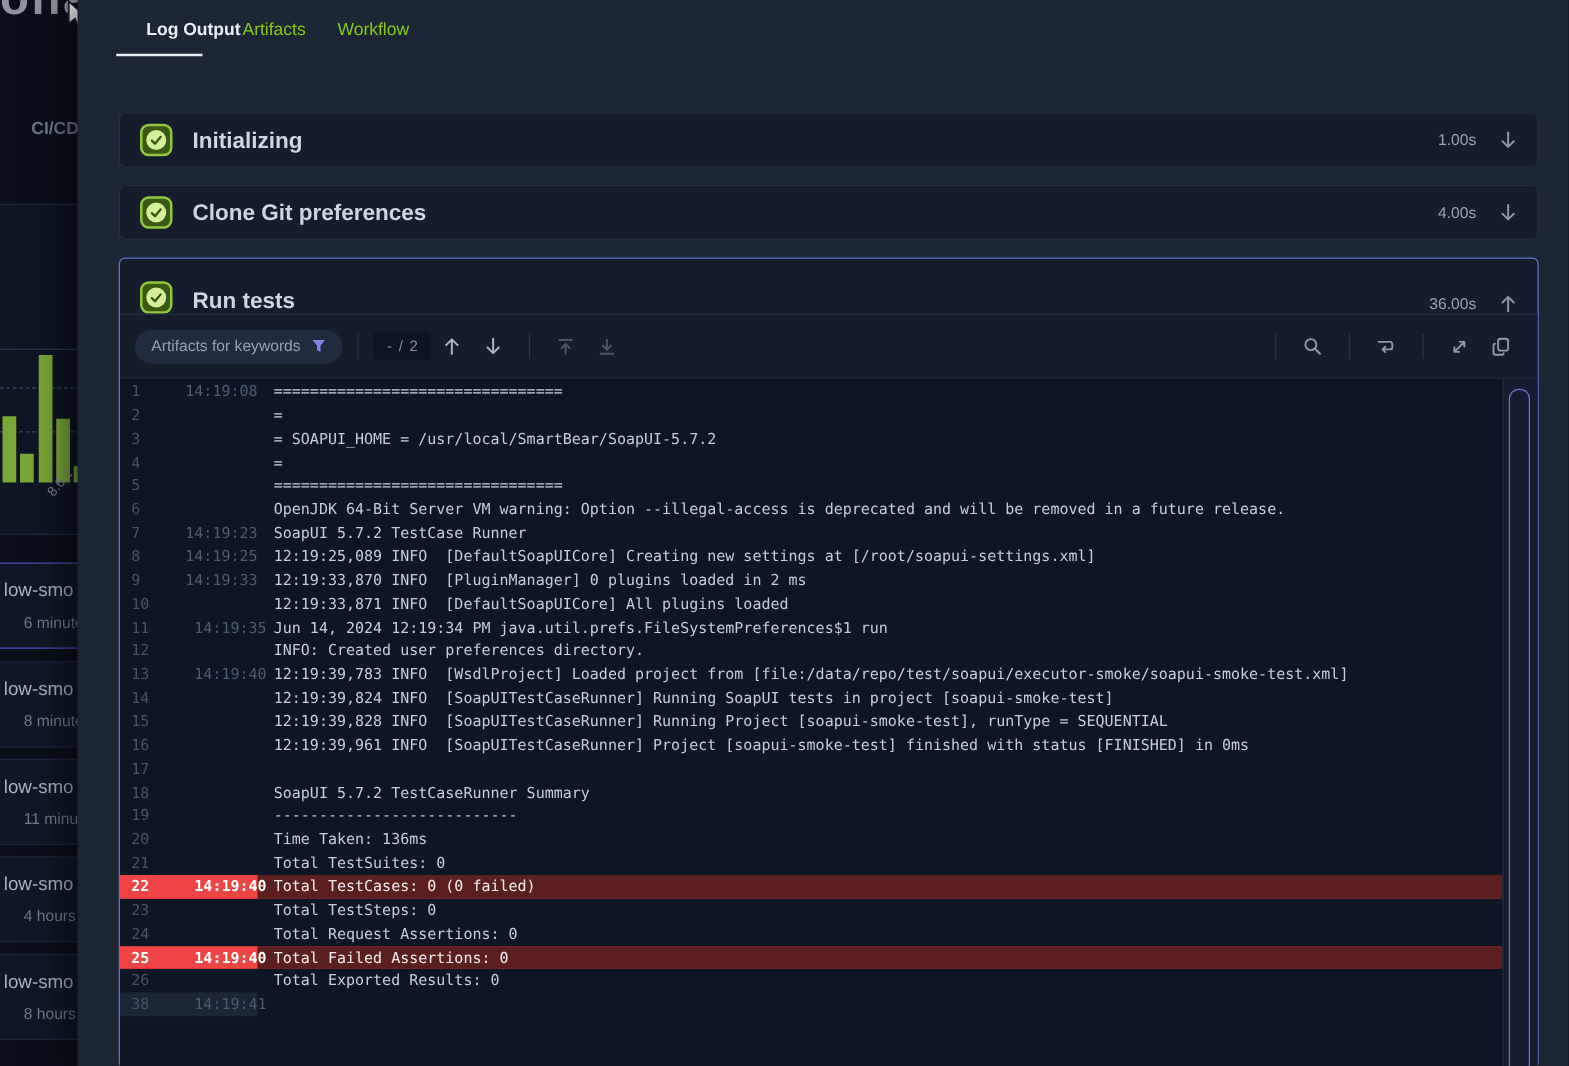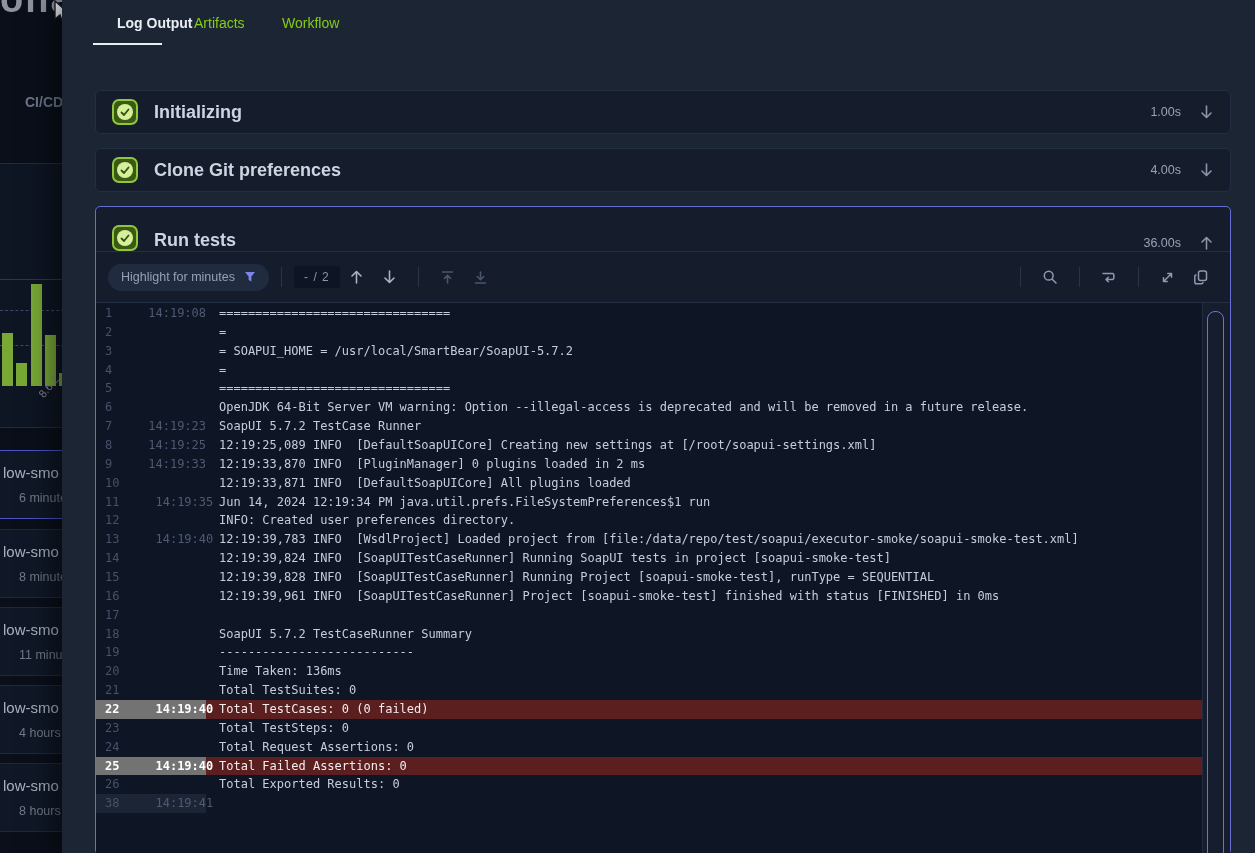--- a/index.html
+++ b/index.html
@@ -69,21 +69,21 @@
 
   .log-area { flex:1; background:#0e1626; position:relative; overflow:hidden;
               font-family:"DejaVu Sans Mono", monospace; font-size:12px; }
   .log-rows { position:absolute; left:0; right:28px; top:1px; }
   .log-row { display:flex; height:18.86px; line-height:18.86px; white-space:pre; }
   .gut { display:flex; width:110px; flex:0 0 auto; }
   .ln { padding-left:9px; width:32px; color:#46526a; }
   .lt { width:66px; color:#4e5a72;margin-left:36px; }
   .lc { padding-left:13px; color:#c5cdda; }
   .log-row.hl { background:#5c1f1f; box-shadow:-2px 0 0 #d23c3c; }
-  .log-row.hl .gut { background:#737373; }
+  .log-row.hl .gut { background:#ef4444; }
   .log-row.hl .ln, .log-row.hl .lt { color:#ffffff; font-weight:bold; }
   .log-row.hl .lc { color:#f3eded; }
   .log-row.lastgut .gut { background:#1c2536; }
 
   .scroll-strip { position:absolute; right:0; top:0; bottom:0; width:28px; background:#151d2e;
                   border-left:1px solid #222c40; }
   .scroll-thumb { position:absolute; left:4px; top:8px; width:17px; bottom:-6px;
                   border:1.5px solid #6a74d8; border-radius:8px; }
 
   svg { display:block; }
@@ -135,21 +135,21 @@
 
   <svg class="cursor" width="22" height="26" viewBox="0 0 22 26">
     <polygon points="3,1 3,19 8,15 11,23 14,21.5 11,14 17,13.5" fill="#f5f6f8" stroke="#1a1f29" stroke-width="1.4"></polygon>
   </svg>
 </div>
 
 <div class="drawer">
 
   <div class="tab active" style="left:31px">Log Output</div>
   <div class="tab" style="left:132px">Artifacts</div>
-  <div class="tab" style="left:220px">Workflow</div>
+  <div class="tab" style="left:208px">Workflow</div>
   <div class="tab-underline"></div>
 
   <div class="step-card" style="top:90px">
     <span class="check-badge">
       <span class="check-circle">
           <svg width="10" height="9" viewBox="0 0 10 9">
             <path d="M1.5 4.5 L4 7 L8.5 1.5" stroke="#33510f" stroke-width="1.8" fill="none" stroke-linecap="round" stroke-linejoin="round"></path>
           </svg>
         </span>
     </span>
@@ -198,21 +198,21 @@
         <span class="step-toggle">
           <svg width="15" height="16" viewBox="0 0 15 16">
               <path d="M7.5 14 V3 M3 7 L7.5 2.5 L12 7" stroke="#8a95a9" stroke-width="1.6" fill="none" stroke-linecap="round" stroke-linejoin="round"></path>
             </svg>
         </span>
       </span>
     </div>
 
     <div class="log-toolbar">
       <div class="kw-pill">
-        <span>Highlight for minutes</span>
+        <span>Artifacts for keywords</span>
         <span class="funnel">
           <svg width="12" height="12" viewBox="0 0 12 12">
               <path d="M1 1 H11 L7.4 5.6 V10.6 L4.6 9 V5.6 Z" fill="#7d84e8"></path>
             </svg>
         </span>
       </div>
       <div class="tb-divider"></div>
       <div class="match-counter">- / 2</div>
       <div class="tb-btn">
         <svg width="15" height="16" viewBox="0 0 15 16">

